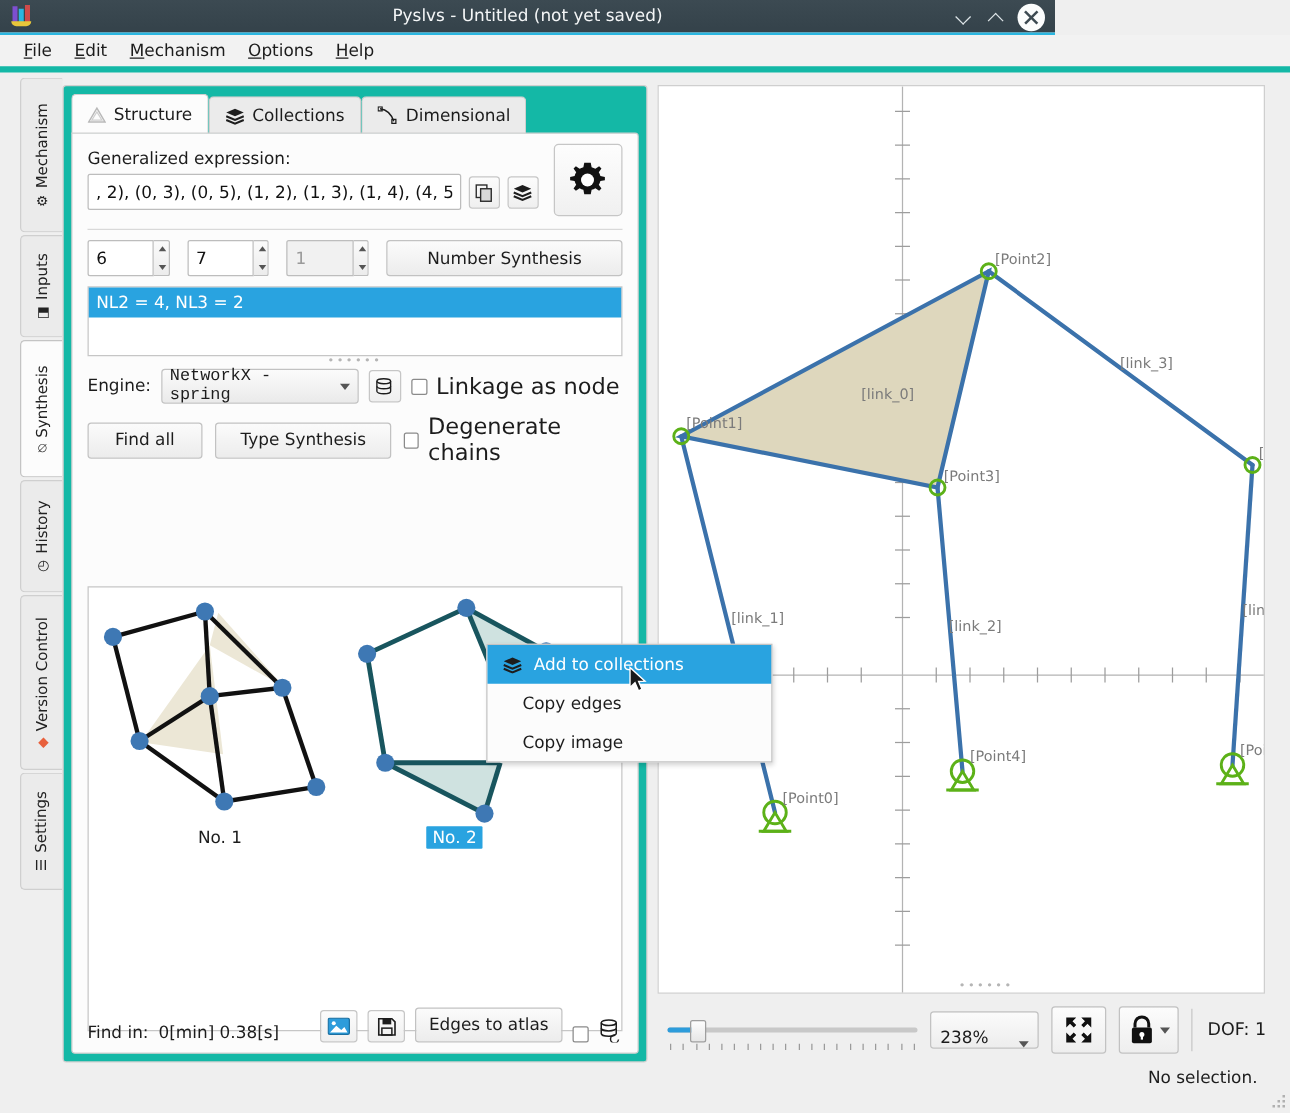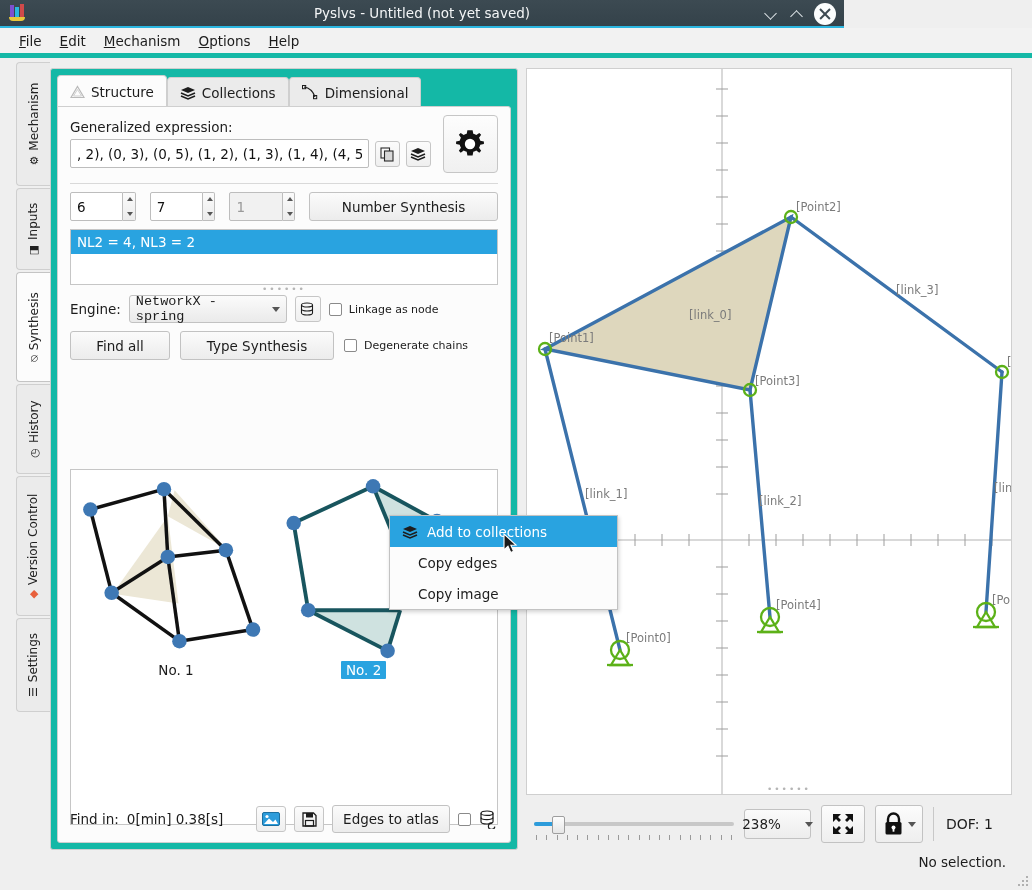--- a/index.html
+++ b/index.html
@@ -177,35 +177,35 @@
   #engine-combo {
     width: 158px; height: 28px; border: 1px solid #c2c2c2; border-radius: 3px;
     background: linear-gradient(to bottom,#fbfbfb,#eaeaea);
     font-size: 13.5px; display: flex; align-items: center; padding: 0 6px;
     justify-content: space-between; color: #1c1c1c; cursor: default; font-family: Liberation Mono, monospace;
   }
   .caret { width:0;height:0;border-left:4px solid transparent;border-right:4px solid transparent;border-top:5px solid #555; }
   #findrow { display: flex; align-items: center; gap: 10px; margin-top: 8px; }
   #findall { width: 100px; }
   #typesynth { width: 154px; }
-  .chkrow { display:flex; align-items:center; gap:7px; font-size:11px; color:#1c1c1c; }
+  .chkrow { display:flex; align-items:center; gap:7px; font-size:18px; color:#1c1c1c; }
 
   
   #atlas {
     position: absolute; left: 12px; top: 362px; right: 12px; height: 356px;
     background: #fff; border: 1px solid #c6c6c6; overflow: hidden;
   }
   .atlas-caption {
     position: absolute; font-size: 13.5px; color: #1c1c1c; text-align: center;
   }
   #cap2 { background: #29a3e0; color: #fff; padding: 1px 5px; border-radius: 1px; }
 
   #findin-row {
     position: absolute; left: 12px; right: 12px; bottom: 8px; height: 30px;
-    display: flex; align-items: center; gap: 8px; font-size: 13.5px; color: #1c1c1c;
+    display: flex; align-items: flex-end; gap: 8px; font-size: 13.5px; color: #1c1c1c;
   }
   #edges-atlas { width: 118px; height: 28px; }
 
   
   #rightpanel {
     position: absolute; left: 526px; top: 68px; width: 490px; height: 782px;
   }
   #canvas {
     position: absolute; left: 0; top: 0; width: 486px; height: 727px;
     background: #fff; border: 1px solid #cfcfcf; overflow: hidden;
@@ -227,23 +227,23 @@
     position: absolute; left: 18px; top: 6px; width: 13px; height: 18px;
     background: linear-gradient(to bottom,#fdfdfd,#e6e6e6);
     border: 1px solid #9e9e9e; border-radius: 2px;
   }
   #zoomslider .ticks {
     position: absolute; left: 2px; top: 25px; width: 196px; height: 5px;
     display: flex; justify-content: space-between;
   }
   #zoomslider .ticks i { width: 1px; height: 5px; background: #9a9a9a; display: block; }
   #zoompct {
-    width: 67px; height: 30px; border: 1px solid #c2c2c2; border-radius: 3px;
+    width: 87px; height: 30px; border: 1px solid #c2c2c2; border-radius: 3px;
     background: linear-gradient(to bottom,#fbfbfb,#ededed);
-    display: flex; align-items: center; justify-content: center; gap: 24px;
+    display: flex; align-items: flex-end; justify-content: center; gap: 24px;
     font-size: 13.5px; color: #1c1c1c;
   }
   .sqbtn {
     width: 44px; height: 38px; border: 1px solid #c2c2c2; border-radius: 3px;
     background: linear-gradient(to bottom,#fcfcfc,#eeeeee);
     display: flex; align-items: center; justify-content: center; gap: 4px;
   }
   #dofsep { width: 1px; height: 34px; background: #c8c8c8; }
   #doftext { font-size: 14px; color: #1c1c1c; margin-left: 2px; }
 

